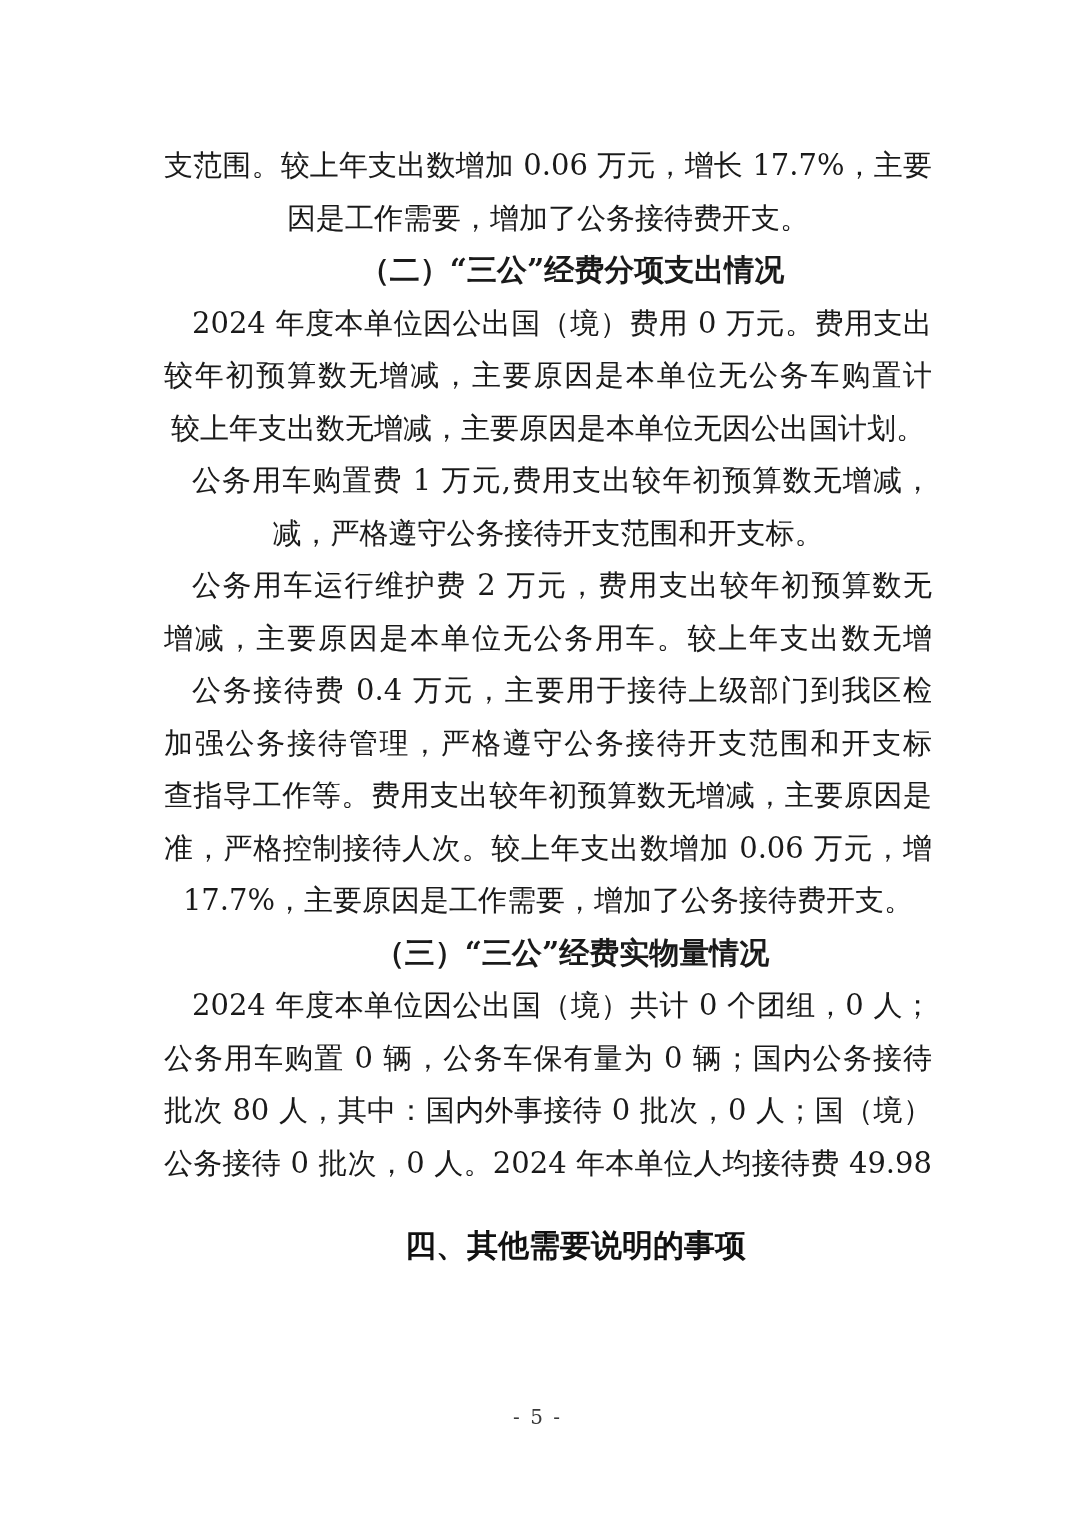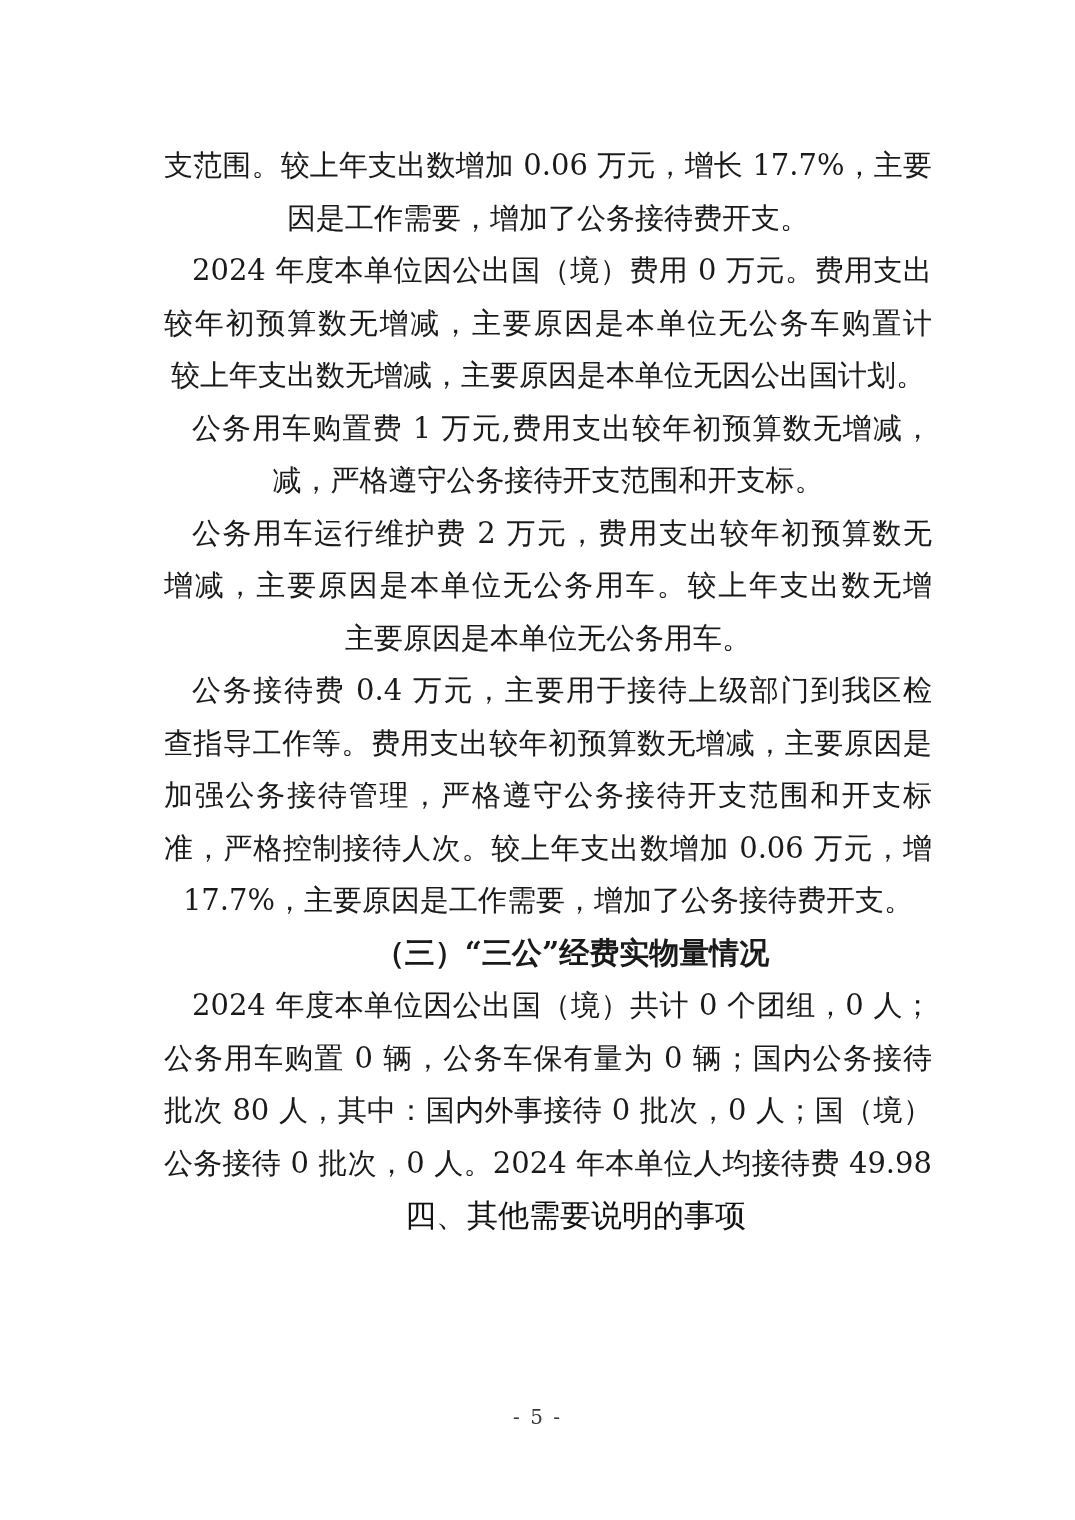--- a/index.html
+++ b/index.html
@@ -32,25 +32,26 @@
     text-align: justify;
     text-align-last: justify;
   }
   .paragraph .line.first { text-indent: 28px; }
   .heading-kai .line {
     font-weight: 700;
     text-indent: 48px;
     font-size: 30px;
   }
   .heading-hei .line {
-    font-weight: 400;
+    font-weight: 700;
     text-indent: 55px;
     font-size: 31px;
     font-family: "DejaVu Sans", "Liberation Sans", sans-serif;
     color: #111111;
+    margin-top: 30px;
   }
   .page-number {
     position: absolute;
     top: 1404px;
     left: 0;
     width: 100%;
     text-align: center;
     font-size: 20px;
     line-height: 26px;
     color: #3a3a3a;
@@ -60,38 +61,40 @@
 </style>
 </head>
 <body>
 
 <div class="page">
   <div class="content">
       <div class="block paragraph">
         <div class="line fill">支范围。较上年支出数增加 0.06 万元，增长 17.7%，主要原</div>
         <div class="line">因是工作需要，增加了公务接待费开支。</div>
       </div>
+      <div class="block heading-kai">
+        <div class="line">（二）“三公”经费分项支出情况</div>
+      </div>
       <div class="block paragraph">
         <div class="line fill first">2024 年度本单位因公出国（境）费用 0 万元。费用支出</div>
         <div class="line fill">较年初预算数无增减，主要原因是本单位无公务车购置计划。</div>
         <div class="line">较上年支出数无增减，主要原因是本单位无因公出国计划。</div>
       </div>
       <div class="block paragraph">
         <div class="line fill first">公务用车购置费 1 万元,费用支出较年初预算数无增减，</div>
         <div class="line">减，严格遵守公务接待开支范围和开支标。</div>
       </div>
       <div class="block paragraph">
         <div class="line fill first">公务用车运行维护费 2 万元，费用支出较年初预算数无</div>
         <div class="line fill">增减，主要原因是本单位无公务用车。较上年支出数无增减，</div>
-        <div class="line">主要原因是本单位无公务用车。</div>
       </div>
       <div class="block paragraph">
         <div class="line fill first">公务接待费 0.4 万元，主要用于接待上级部门到我区检</div>
+        <div class="line fill">加强公务接待管理，严格遵守公务接待开支范围和开支标</div>
         <div class="line fill">查指导工作等。费用支出较年初预算数无增减，主要原因是</div>
-        <div class="line fill">加强公务接待管理，严格遵守公务接待开支范围和开支标</div>
         <div class="line fill">准，严格控制接待人次。较上年支出数增加 0.06 万元，增长</div>
         <div class="line">17.7%，主要原因是工作需要，增加了公务接待费开支。</div>
       </div>
       <div class="block heading-kai">
         <div class="line">（三）“三公”经费实物量情况</div>
       </div>
       <div class="block paragraph">
         <div class="line fill first">2024 年度本单位因公出国（境）共计 0 个团组，0 人；</div>
         <div class="line fill">公务用车购置 0 辆，公务车保有量为 0 辆；国内公务接待 63</div>
         <div class="line fill">批次 80 人，其中：国内外事接待 0 批次，0 人；国（境）外</div>

